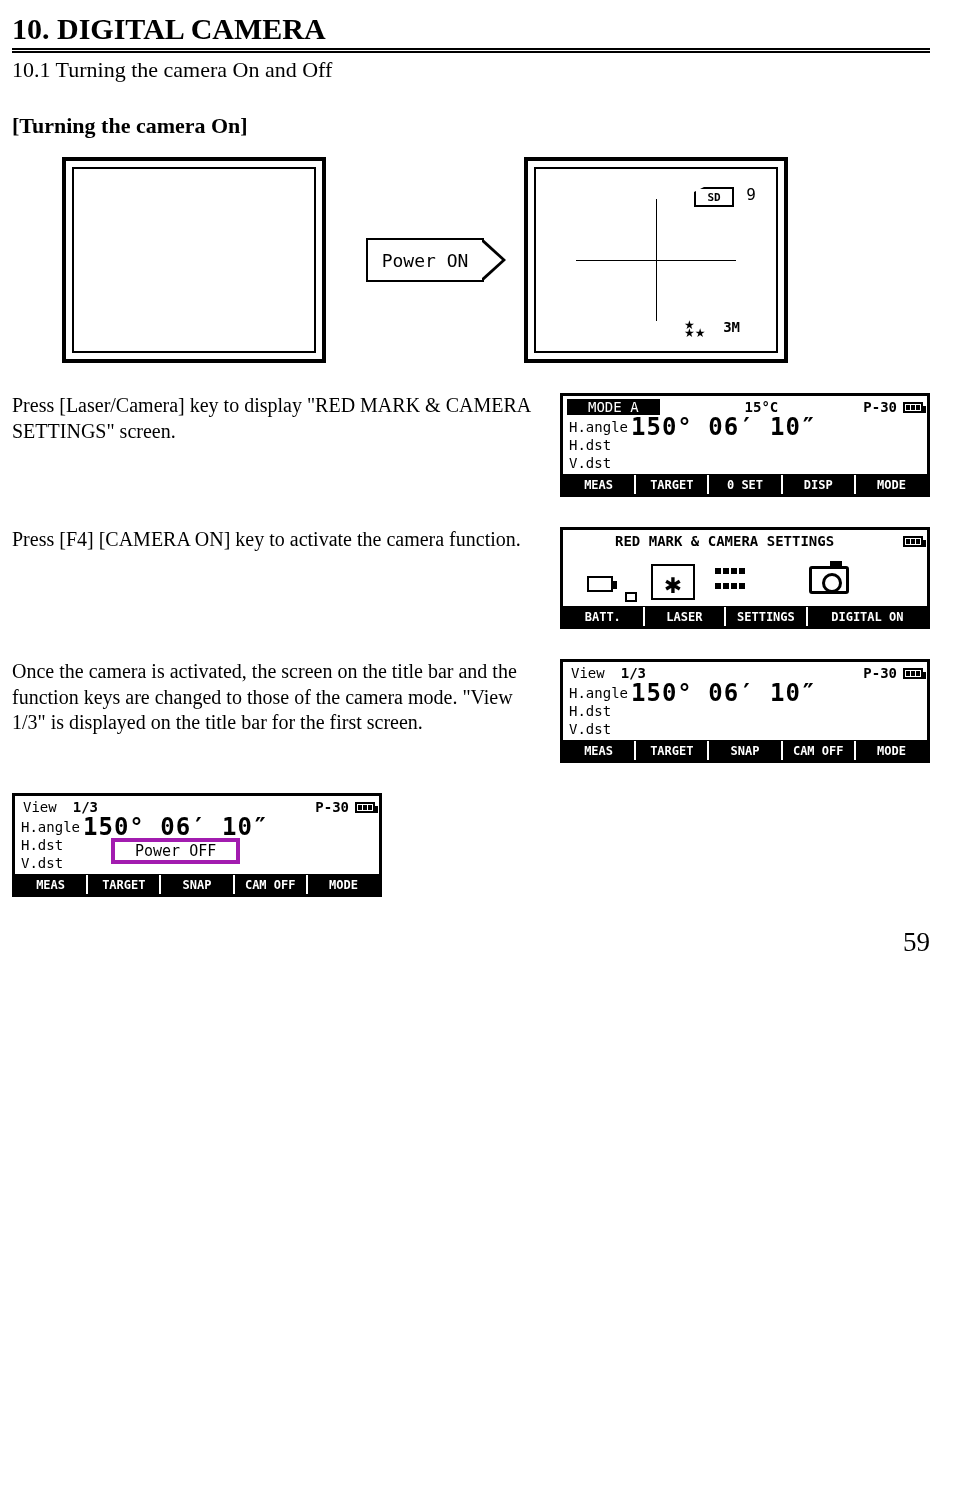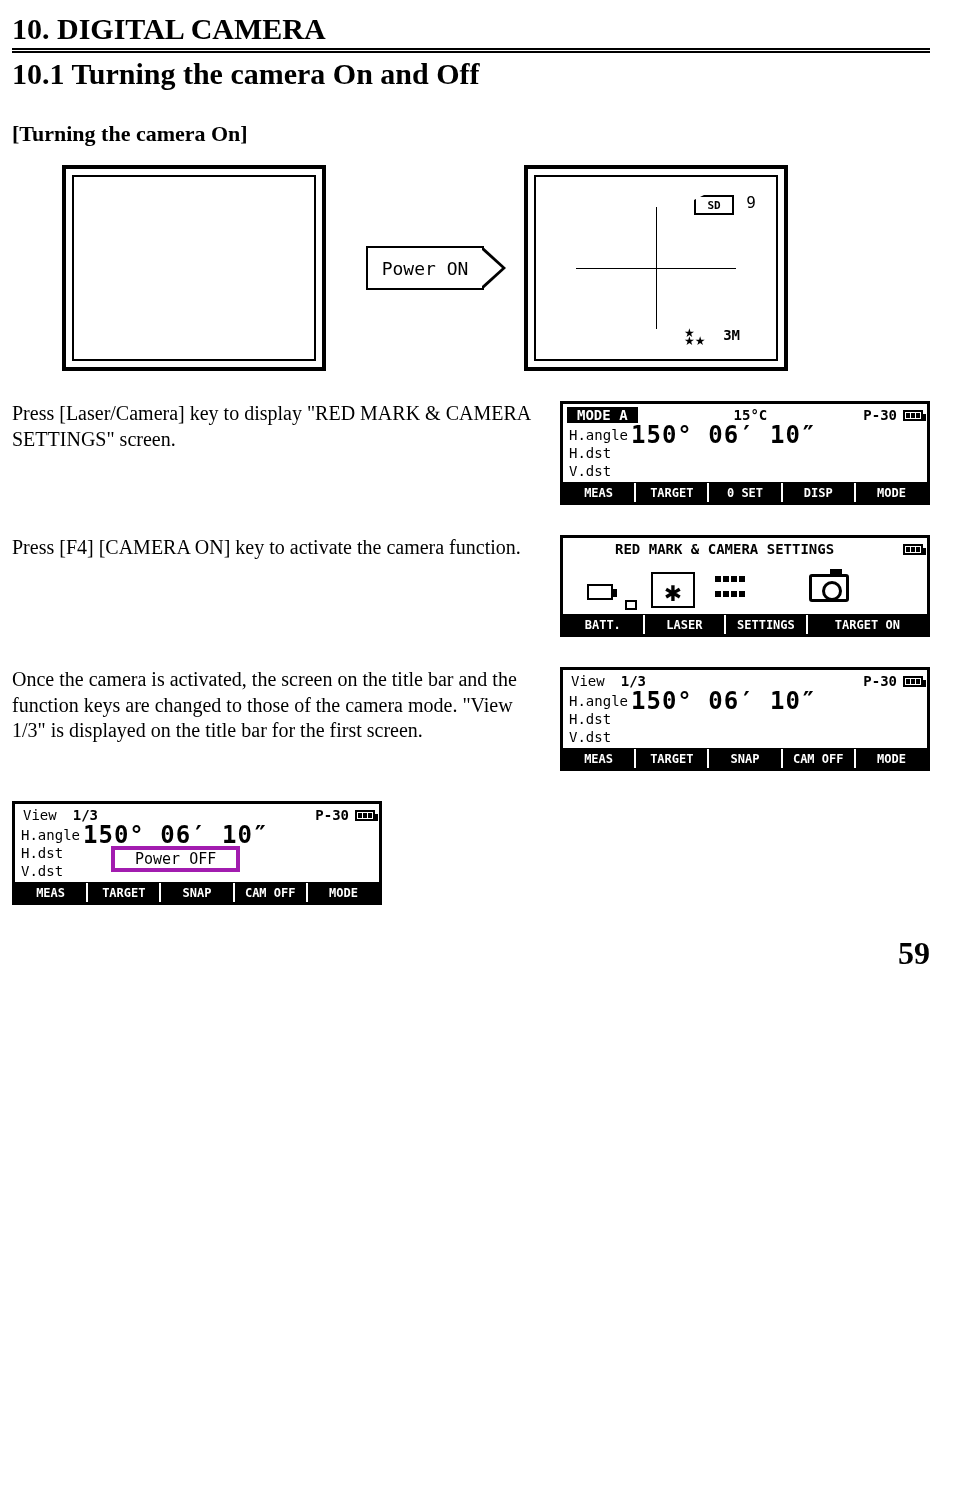--- a/index.html
+++ b/index.html
@@ -17,22 +17,22 @@
     margin: 0;
     padding-bottom: 2px;
     border-bottom: 2px solid #000;
   }
   .double-rule {
     border: 0;
     border-top: 2px solid #000;
     margin: 1px 0 0 0;
   }
   .section-title {
-    font-size: 30px;
-    font-weight: bold;
+    font-size: 22px;
+    font-weight: normal;
     margin: 4px 0 30px 0;
   }
   .subhead {
     font-size: 22px;
     font-weight: bold;
     margin: 10px 0 18px 0;
   }
   .row {
     display: flex;
     align-items: flex-start;
@@ -95,21 +95,21 @@
   .lcd-sm {
     border: 3px solid #000; width: 370px; background:#fff;
     font-family: monospace;
   }
   .lcd-sm .title {
     display: flex; padding: 2px 4px 0 4px; align-items: center;
     height: 20px; font-size: 14px; font-weight: bold;
     gap: 4px;
   }
   .pill {
-    background: #000; color: #fff; padding: 0 10px; font-weight: bold;
+    background: #000; color: #fff; padding: 0 21px; font-weight: normal;
   }
   .battery {
     display:inline-block; width:20px; height:11px; border:2px solid #000; position:relative;
     margin-left:2px;
   }
   .battery::after{ content:""; position:absolute; right:-5px; top:2px; width:3px; height:7px; background:#000;}
   .battery .bars{position:absolute; inset:1px; display:flex; gap:1px;}
   .battery .bars span{flex:1; background:#000;}
   .meas-body { padding: 2px 6px; }
   .meas-line { display:flex; font-size:14px; line-height:18px; height:18px;}
@@ -147,21 +147,21 @@
   .cam-icon::after{content:""; position:absolute; top:4px; left:10px; width:14px; height:14px; border:3px solid #000; border-radius:50%;}
   .tabs .wide{flex:1.5;}
   .title-thin{ font-size:14px; font-weight:normal; padding:2px 8px;margin-left:48px;}
   .spacer{flex:1;}
   .viewtab .left{ font-weight:normal;}
   .overlay-box{
     position:absolute; border:4px solid #a21caf; font:15px monospace;
     padding:0 20px; background:#fff; white-space:nowrap;
   }
   .lcd-sm-wrap{position:relative; width:370px;}
-  .page-num { text-align: right; font-weight: bold; font-size: 32px; }
+  .page-num { text-align: right; font-weight: normal; font-size: 27px; }
 </style>
 </head>
 <body>
 
 <h1 class="chapter-title">10. DIGITAL CAMERA</h1>
 <hr class="double-rule">
 <h2 class="section-title">10.1 Turning the camera On and Off</h2>
 
 <div class="subhead">[Turning the camera On]</div>
 
@@ -260,21 +260,21 @@
           </div>
         <div style="width:10px"></div>
         <div class="icon-box">
             <div class="cam-icon"></div>
           </div>
       </div>
       <div class="tabs">
         <span>BATT.</span>
         <span>LASER</span>
         <span>SETTINGS</span>
-        <span class="wide">TARGET ON</span>
+        <span class="wide">DIGITAL ON</span>
       </div>
     </div>
   </div>
 </div>
 
 <div class="row">
   <div class="text">Once the camera is activated, the screen on the title bar and the function keys are changed to those of the camera mode. "View 1/3"  is displayed on the title bar for the first screen.</div>
   <div class="figcol">
     <div class="lcd-sm">
       <div class="title viewtab">

